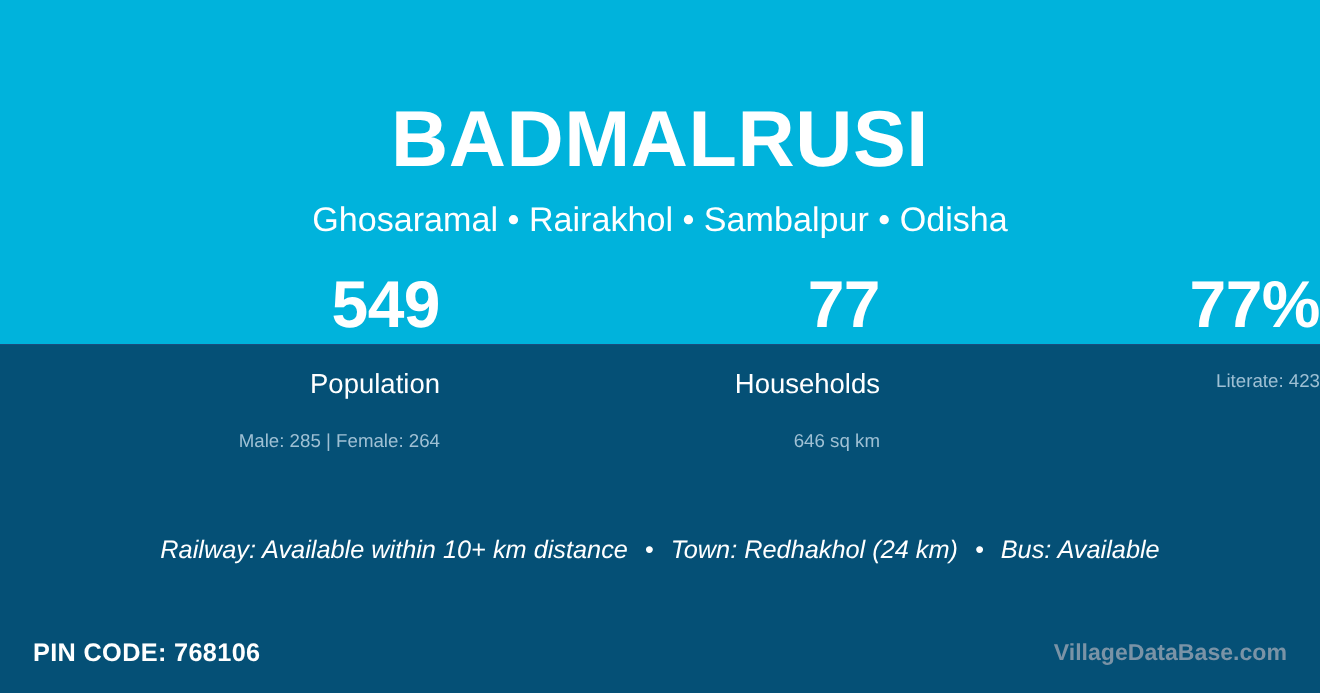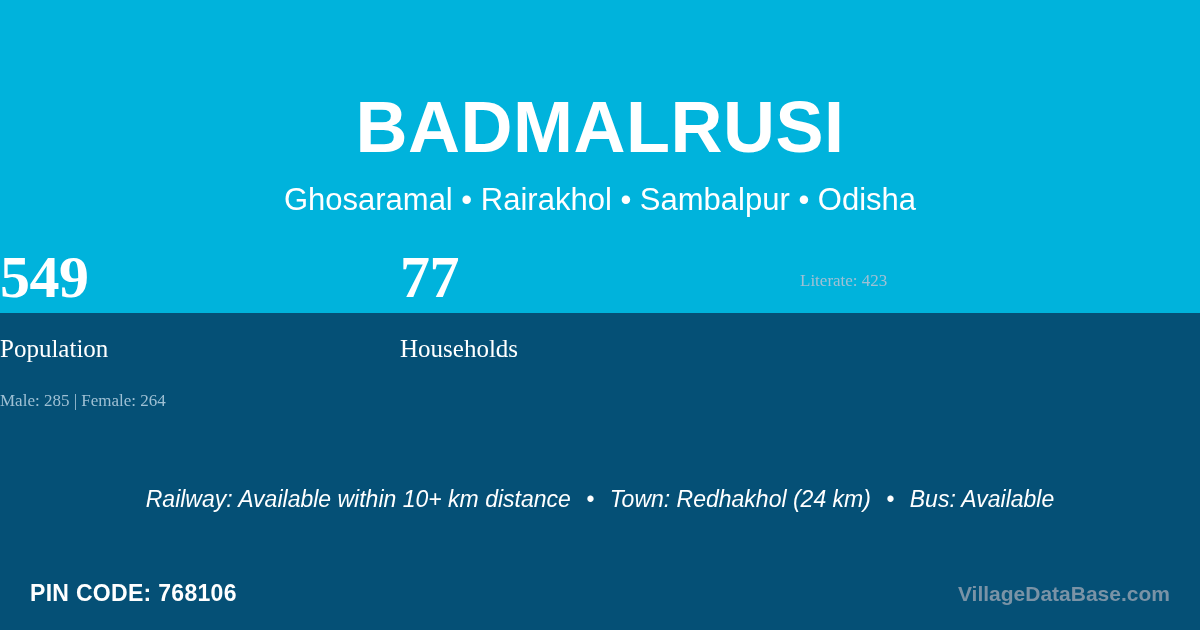--- a/index.html
+++ b/index.html
@@ -73,22 +73,21 @@
   
   .stats {
     position: absolute;
     left: 0;
     top: 244px;
     width: 1200px;
     display: flex;
   }
   .stat {
     flex: 1 1 0;
-    text-align: left;
-    font-family: Liberation Serif, serif;
+    text-align: right;
   }
   .stat-value {
     font-size: 60px;
     line-height: 66px;
     font-weight: 700;
     color: #ffffff;
     letter-spacing: -0.5px;
   }
   .stat-label {
     margin-top: 24px;
@@ -173,23 +172,25 @@
 
     <div class="stat">
       <div class="stat-value">549</div>
       <div class="stat-label">Population</div>
       <div class="stat-sub">Male: 285 | Female: 264</div>
     </div>
 
     <div class="stat">
       <div class="stat-value">77</div>
       <div class="stat-label">Households</div>
+      <div class="stat-sub">646 sq km</div>
     </div>
 
     <div class="stat">
+      <div class="stat-value">77%</div>
       <div class="stat-sub">Literate: 423</div>
     </div>
 
   </div>
 
   <div class="amenities">
     <span>Railway: Available within 10+ km distance</span>
     <span class="sep">•</span>
     <span>Town: Redhakhol (24 km)</span>
     <span class="sep">•</span>

